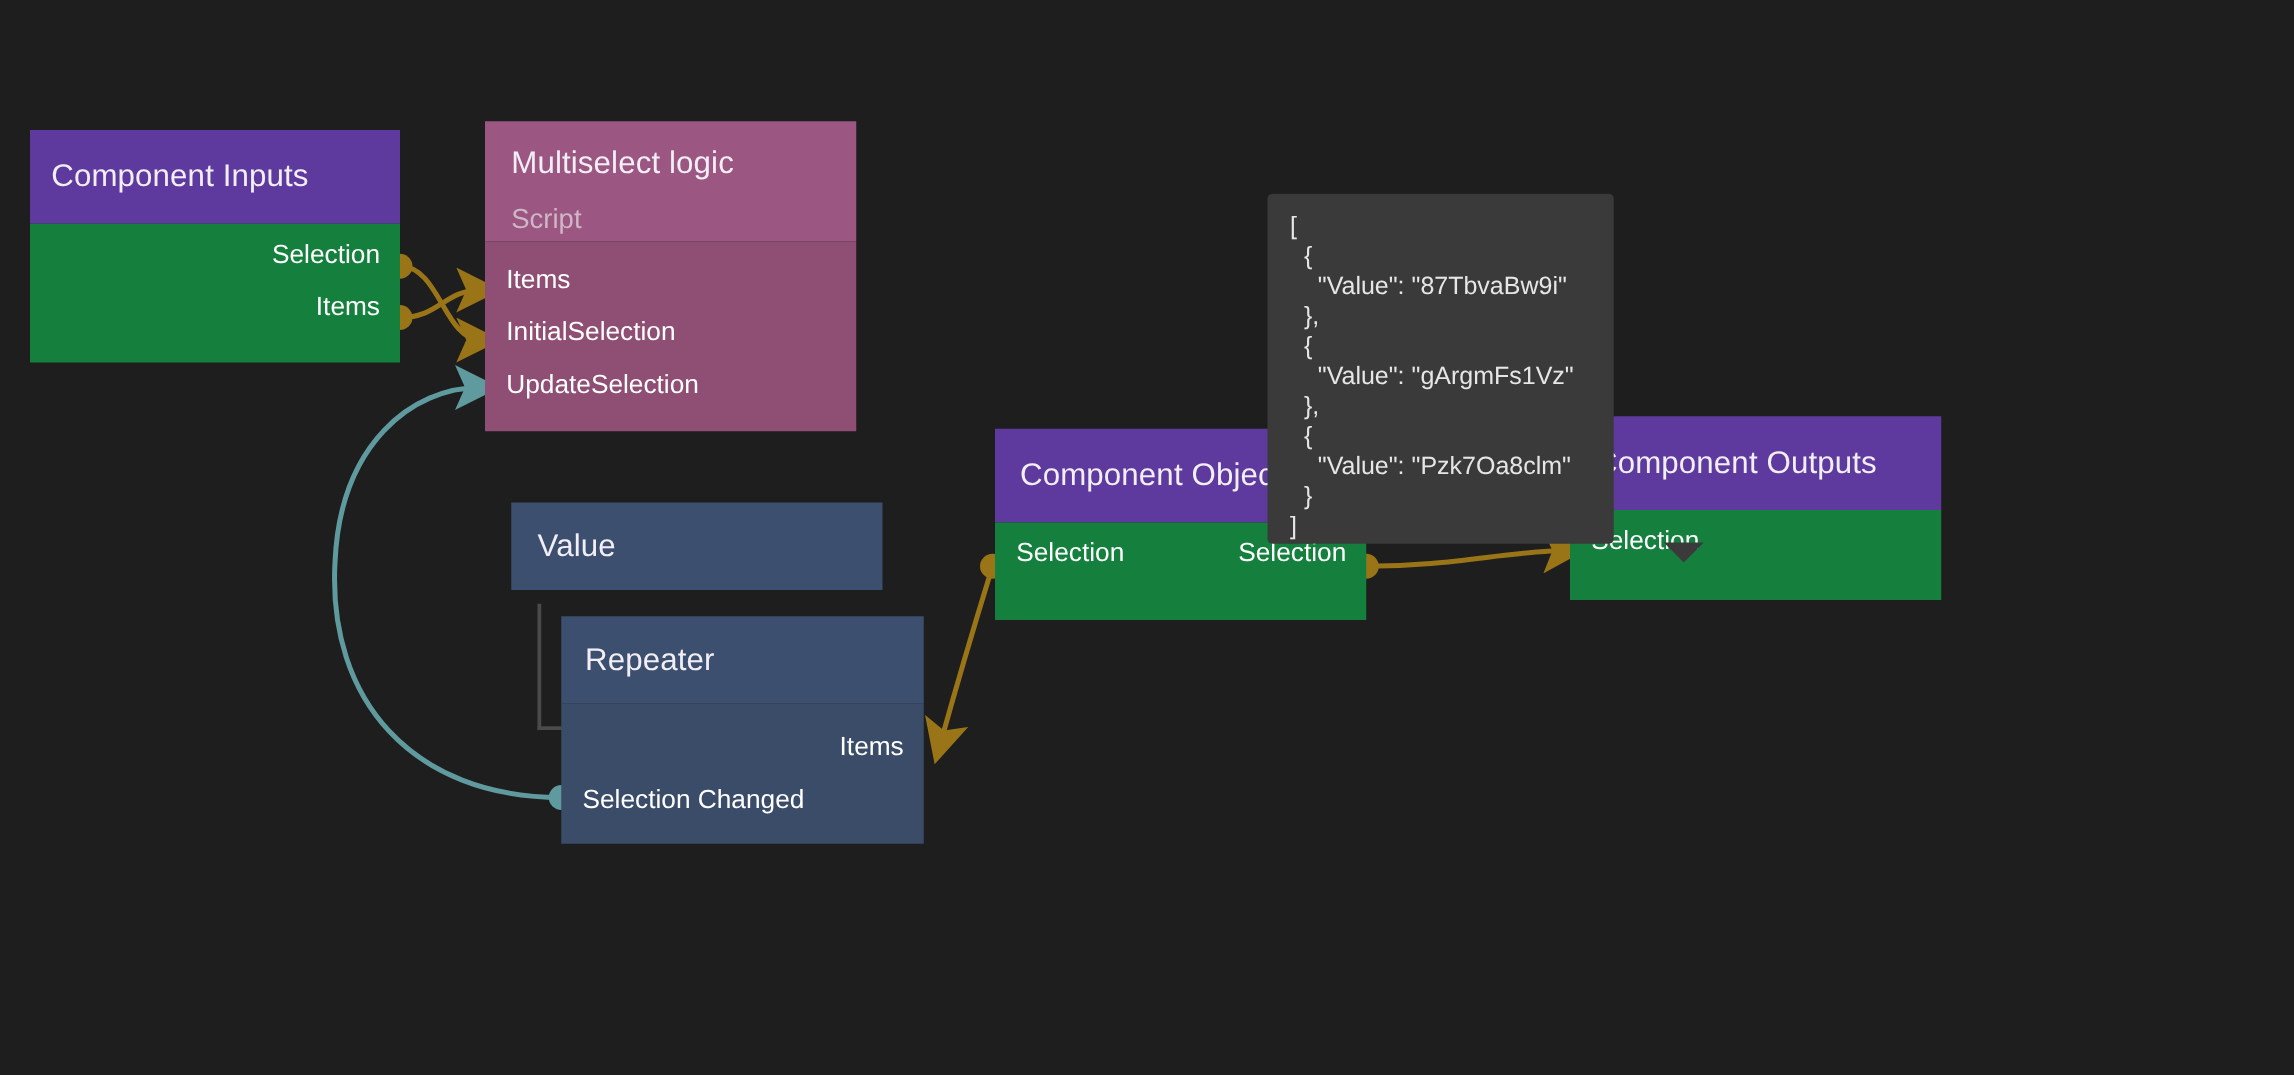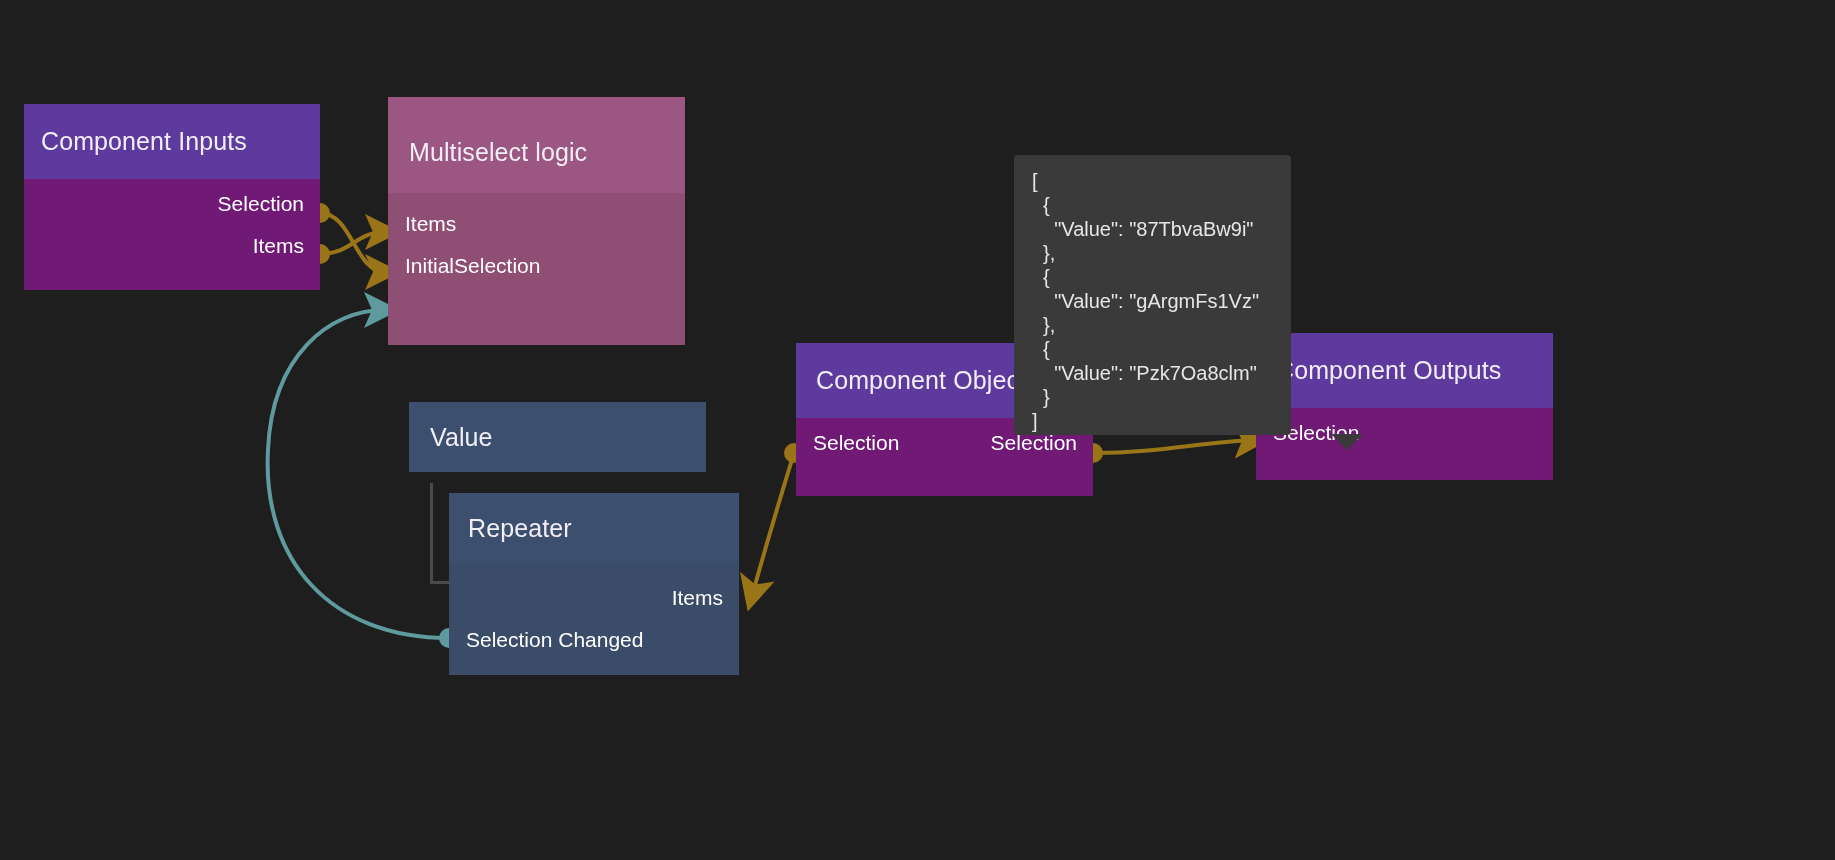--- a/index.html
+++ b/index.html
@@ -75,21 +75,21 @@
     position: absolute;
     right: 16px;
   }
   .port-label.left {
     position: absolute;
     left: 17px;
   }
 
   
   .purple .node-header { background: #5e3a9e; }
-  .purple .node-body   { background: #701a75; }
+  .purple .node-body   { background: #15803d; }
 
   
   .mauve .node-header { background: #9b5681; gap: 17px; }
   .mauve .node-body   { background: #8f4e73; }
   .mauve .node-subtitle { color: #cfb6c6; }
 
   
   .steel .node-header { background: #3c4f6e; }
   .steel .node-body   { background: #3a4c68; }
 
@@ -205,27 +205,31 @@
       </div>
       <div class="port-row">
         <span class="port-label right">Items</span>
       </div>
     </div>
   </div>
 
   <div class="node mauve" id="node-multiselect-logic">
     <div class="node-header">
       <div class="node-title">Multiselect logic</div>
+      <div class="node-subtitle">Script</div>
     </div>
     <div class="node-body">
       <div class="port-row">
         <span class="port-label left">Items</span>
       </div>
       <div class="port-row">
         <span class="port-label left">InitialSelection</span>
+      </div>
+      <div class="port-row">
+        <span class="port-label left">UpdateSelection</span>
       </div>
     </div>
   </div>
 
   <div class="node steel" id="node-group">
     <div class="node-header">
       <div class="node-title">Value</div>
     </div>
   </div>
   <div id="group-bracket"></div>

